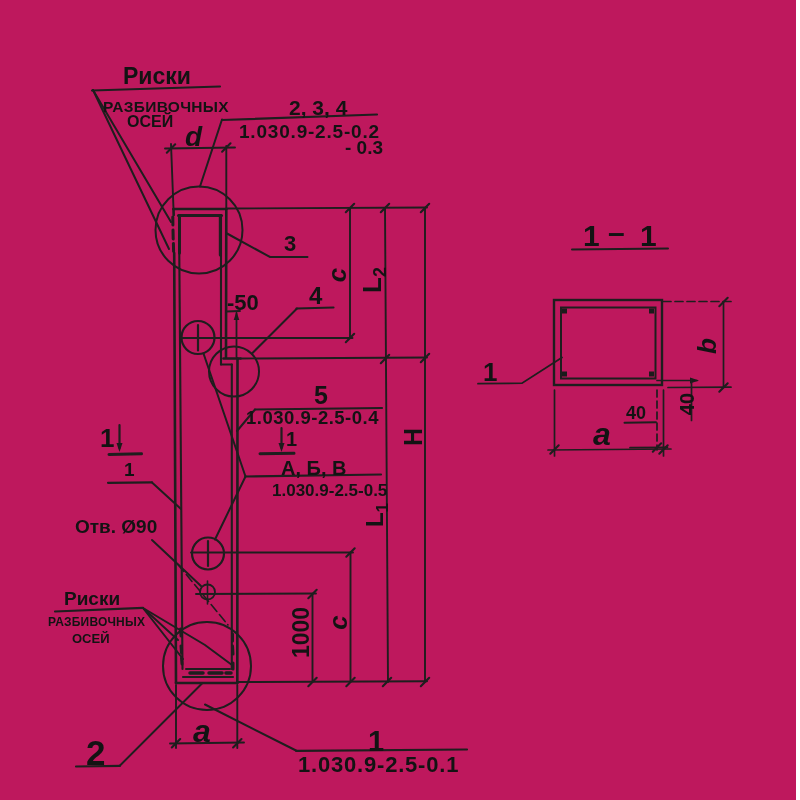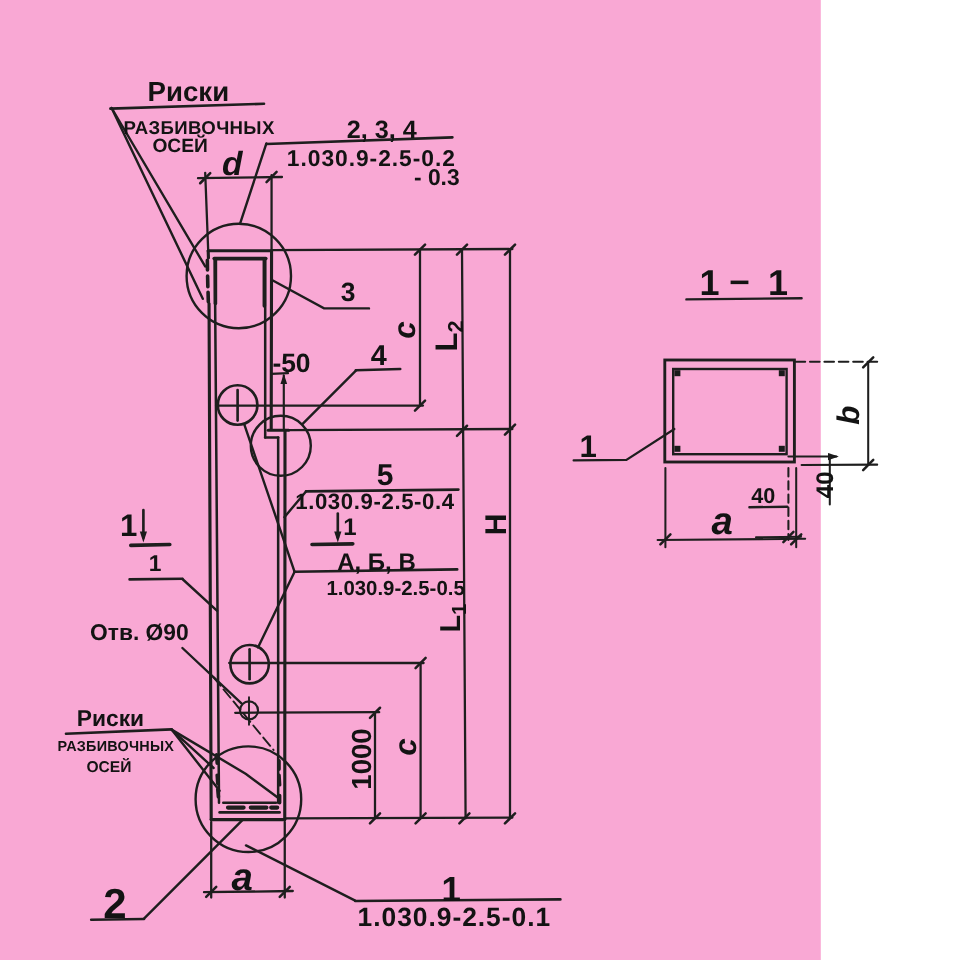--- a/index.html
+++ b/index.html
@@ -1,16 +1,16 @@
 <!DOCTYPE html>
 <html><head>
 <meta charset="utf-8">
 <style>
 html,body{margin:0;padding:0;background:#ffffff;}
-#page{width:684px;height:800px;position:relative;background:#f9a8d4;}
+#page{width:796px;height:800px;position:relative;background:#be185d;}
 text{font-family:"Liberation Sans",sans-serif;fill:#131313;font-weight:bold;}
 </style>
 </head>
 <body>
 <div id="page">
 <svg width="800" height="800" viewBox="0 0 800 800">
 <g stroke="#1e1e1e" fill="none" stroke-linecap="round">
 
 <g stroke-width="2.6">
   <path d="M173.5,209 L226.3,209"></path>

